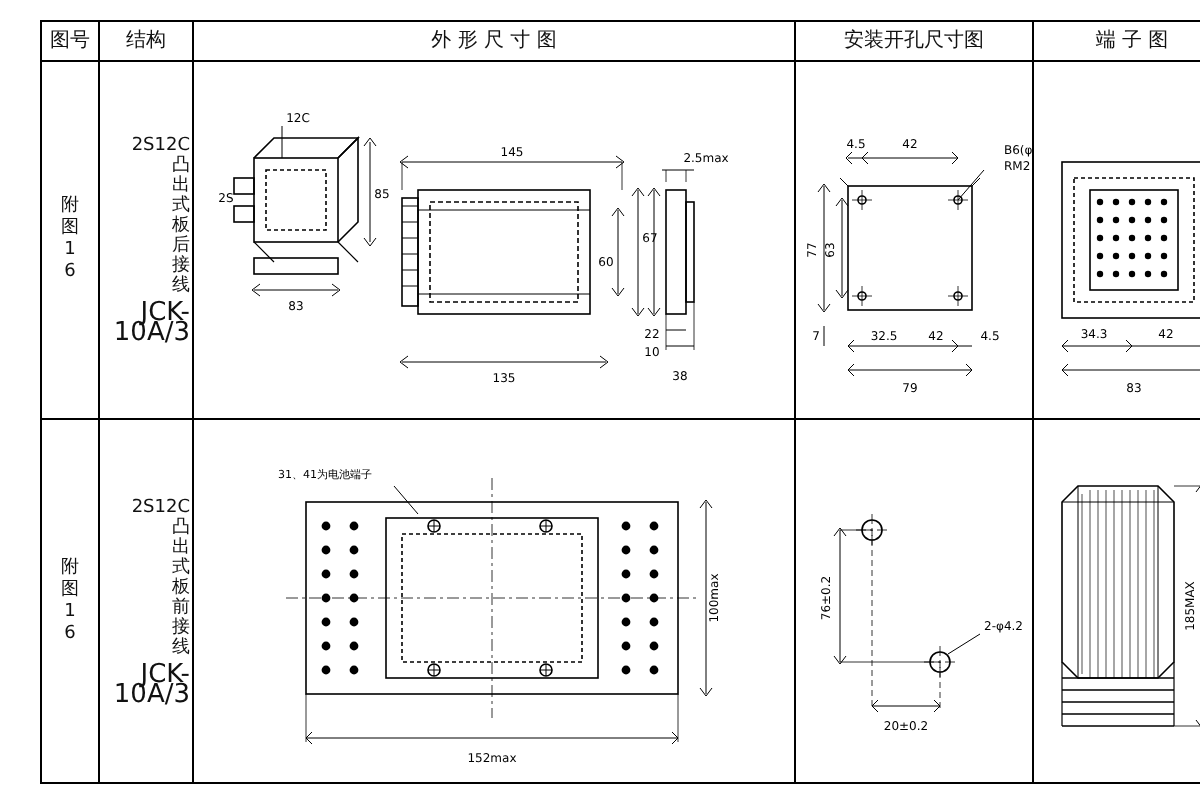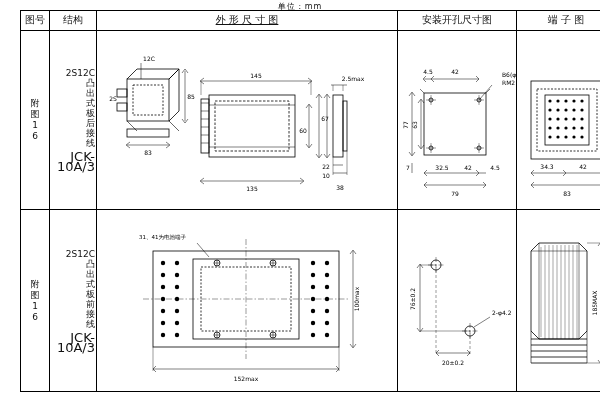--- a/index.html
+++ b/index.html
@@ -4,41 +4,40 @@
 <style>
   html,body{margin:0;padding:0;background:#fff;}
   body{width:600px;height:400px;font-family:"DejaVu Sans","Liberation Sans",sans-serif;color:#111;overflow:hidden;}
   .sheet{position:relative;width:600px;height:400px;box-sizing:border-box;}
   .unit{position:absolute;top:1px;left:0;width:600px;text-align:center;font-size:8px;letter-spacing:1px;}
   table.main{position:absolute;top:10px;left:20px;width:592px;height:382px;border-collapse:collapse;table-layout:fixed;}
   table.main td,table.main th{border:1px solid #000;padding:0;vertical-align:middle;font-weight:normal;}
   .hdr{height:18px;font-size:10px;text-align:center;}
   .c-no{width:28px;}
   .c-struct{width:46px;}
-  .c-outline{width:300px;text-decoration:underline;}
+  .c-outline{width:300px;}
   .c-mount{width:118px;}
   .c-term{width:98px;}
   .cell{position:relative;overflow:hidden;}
   .rowA .cell{height:174px;}
   .rowB .cell{height:176px;}
   .vtext{font-size:9px;line-height:11px;text-align:center;}
   .vtext span{display:block;}
   .structbox{font-size:9px;line-height:10px;text-align:right;padding:4px 1px;}
   .structbox .big{font-size:9px;}
   .structbox .chars span{display:block;}
   .structbox .code{font-size:13px;letter-spacing:0;margin-top:4px;}
   svg{display:block;}
   .lbl{font-size:6px;font-family:"DejaVu Sans","Liberation Sans",sans-serif;}
   .cn{font-size:5.5px;}
 </style>
 </head>
 <body>
 
 <div class="sheet">
-  <div class="unit">单位：mm</div>
 
   <table class="main">
     <tbody>
         <tr>
       <th class="hdr c-no">图号</th>
       <th class="hdr c-struct">结构</th>
       <th class="hdr c-outline">外 形 尺 寸 图</th>
       <th class="hdr c-mount">安装开孔尺寸图</th>
       <th class="hdr c-term">端 子 图</th>
     </tr>

